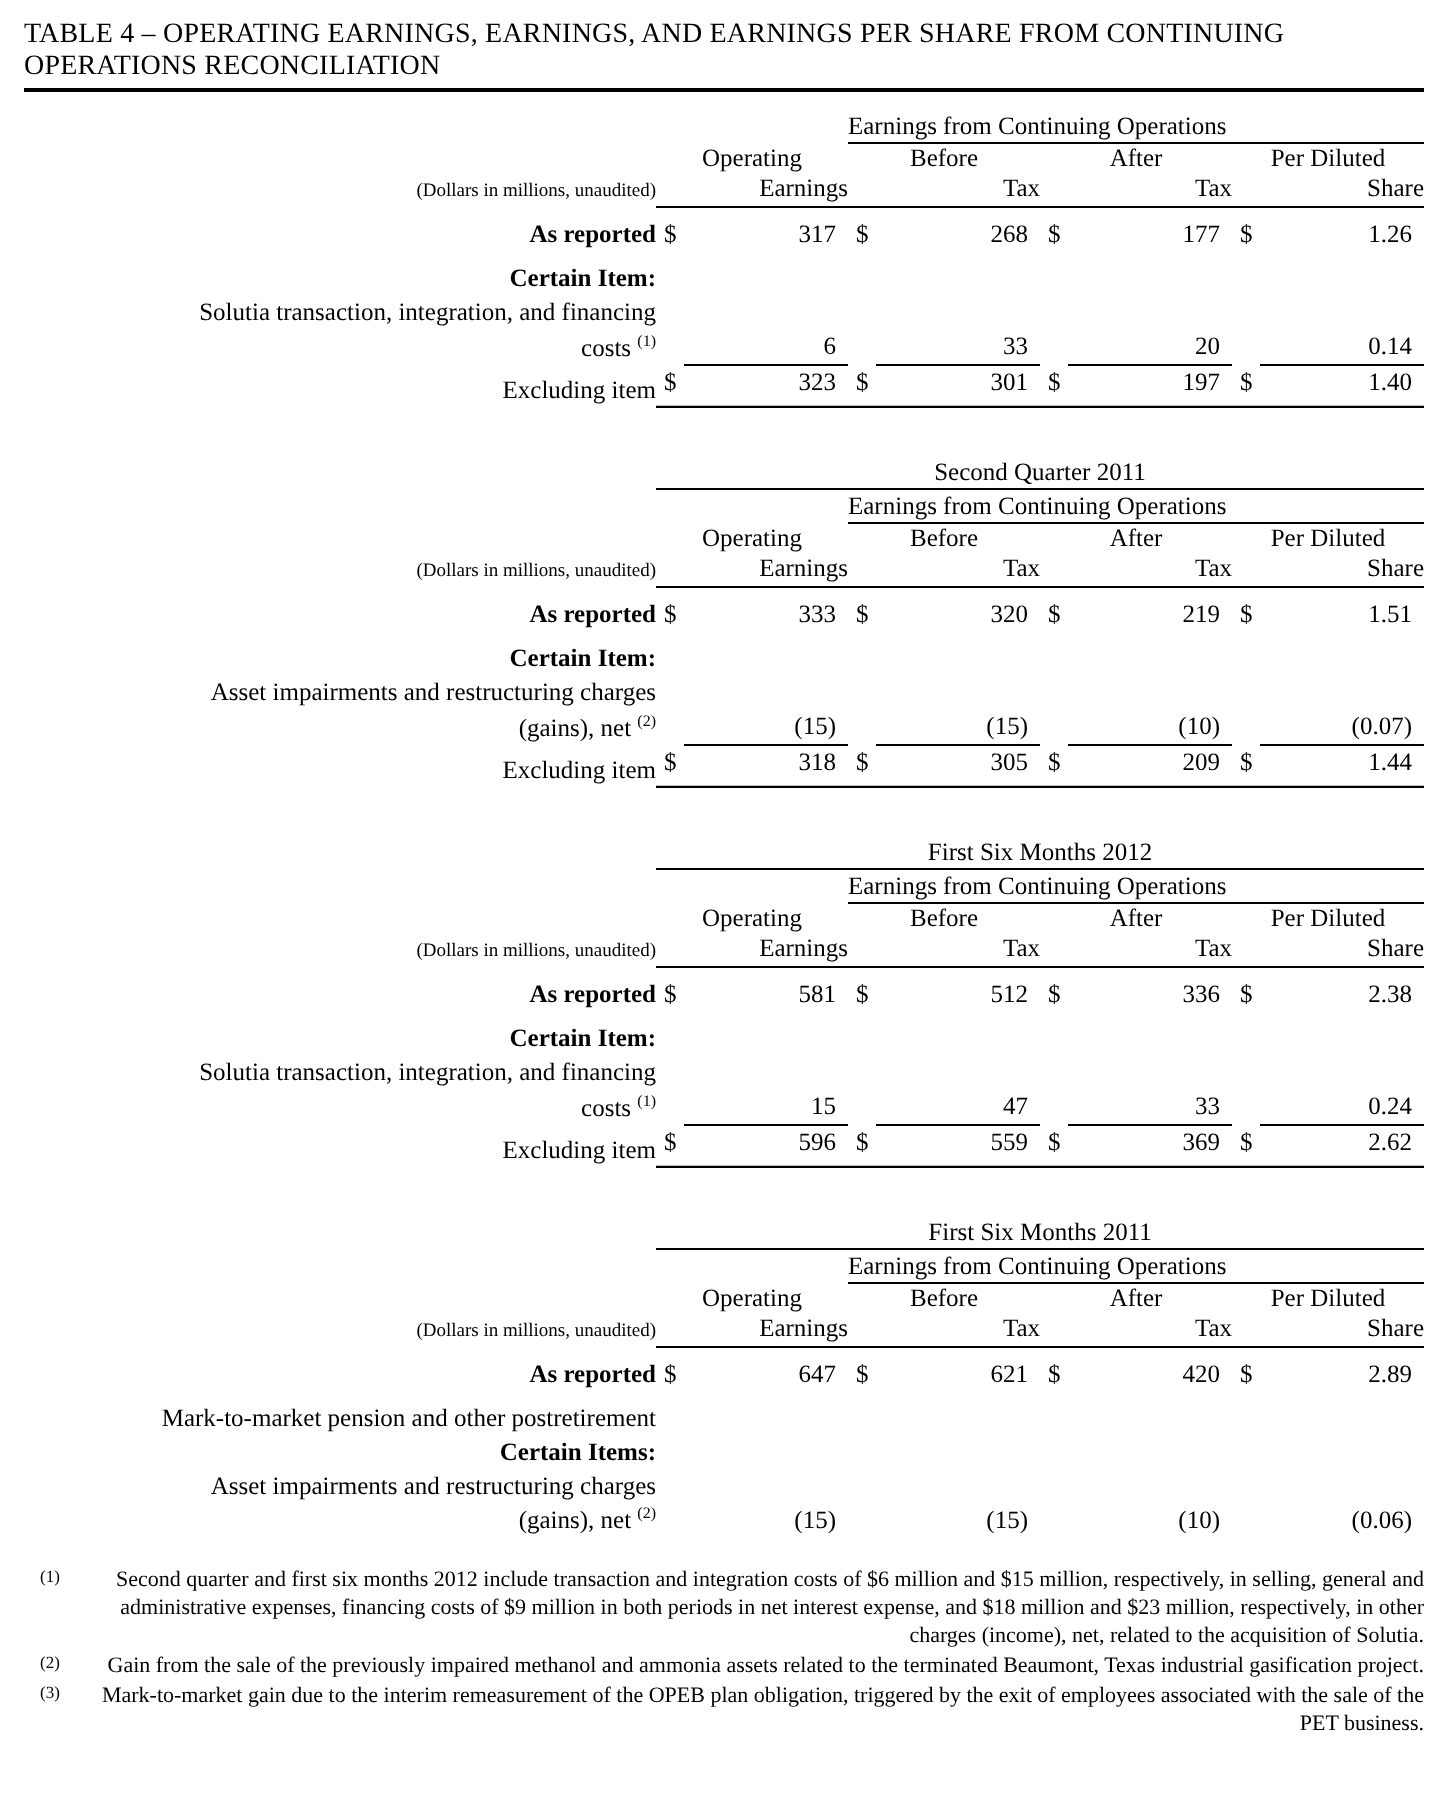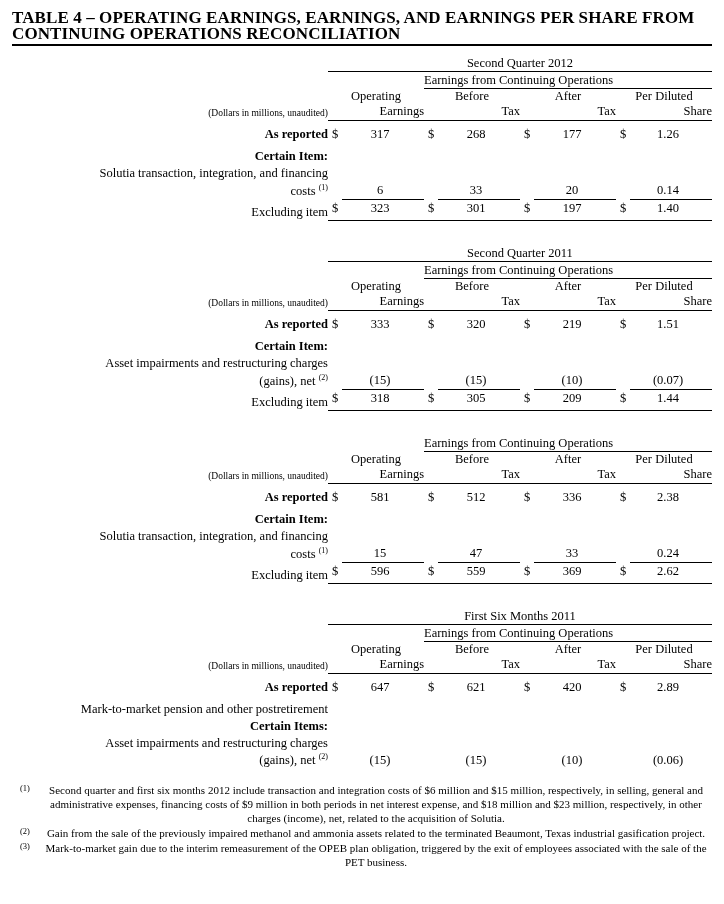--- a/index.html
+++ b/index.html
@@ -18,22 +18,22 @@
     position: relative;
   }
   .page {
     padding: 6px 12px 0 12px;
     box-sizing: border-box;
     width: 724px;
   }
 
   
   .doc-title {
-    font-weight: bold;
-    font-size: 17px;
+    font-weight: normal;
+    font-size: 14px;
     line-height: 15.5px;
     letter-spacing: 0.1px;
     margin: 4px 0 0 0;
   }
   .title-rule {
     border-bottom: 2.2px solid #000;
     margin-top: 3px;
     width: 700px;
   }
 
@@ -63,21 +63,21 @@
   .lbl.bold { font-weight: bold; }
   .ind1 { padding-left: 18px !important; }
   .ind2 { padding-left: 46px !important; }
 
   .dol {
     text-align: left;
     padding-left: 4px !important;
     line-height: 17px;
   }
   .num {
-    text-align: center;
+    text-align: right;
     padding-right: 6px !important;
     line-height: 17px;
     white-space: nowrap;
   }
 
   .spacer-row td { height: 9px; line-height: 9px; font-size: 1px; }
   .gap-row td { height: 24px; line-height: 24px; font-size: 1px; }
   .small-gap td { height: 5px; line-height: 5px; font-size: 1px; }
 
   
@@ -150,21 +150,21 @@
     flex: 0 0 28px;
     text-align: left;
     padding-left: 8px;
     box-sizing: border-box;
     font-size: 8.5px;
     vertical-align: super;
     line-height: 11px;
   }
   .note-body {
     flex: 1 1 auto;
-    text-align: center;
+    text-align: right;
   }
 </style>
 </head>
 <body>
 
 <div class="page">
 
   <div class="doc-title">TABLE 4 – OPERATING EARNINGS, EARNINGS, AND EARNINGS PER SHARE FROM CONTINUING OPERATIONS RECONCILIATION</div>
   <div class="title-rule"></div>
 
@@ -179,24 +179,20 @@
         <col class="c-num">
       <col class="c-dollar">
         <col class="c-num">
     </colgroup>
     <tbody id="table-body">
         <tr class="spacer-row">
           <td colspan="9"></td>
         </tr>
         <tr>
           <td></td>
-          <td class="grp-title" colspan="8">Second Quarter 2012</td>
-        </tr>
-        <tr>
-          <td></td>
           <td colspan="2"></td>
           <td class="grp-sub" colspan="6">Earnings from Continuing Operations</td>
         </tr>
         <tr>
           <td></td>
           <td class="colhead" colspan="2">Operating</td>
           <td class="colhead" colspan="2">Before</td>
           <td class="colhead" colspan="2">After</td>
           <td class="colhead" colspan="2">Per Diluted</td>
         </tr>
@@ -350,20 +346,24 @@
           <td class="num rule-top rule-dbl">318</td>
           <td class="dol rule-dbl-d">$</td>
           <td class="num rule-top rule-dbl">305</td>
           <td class="dol rule-dbl-d">$</td>
           <td class="num rule-top rule-dbl">209</td>
           <td class="dol rule-dbl-d">$</td>
           <td class="num rule-top rule-dbl">1.44</td>
         </tr>
         <tr class="gap-row">
           <td colspan="9"></td>
+        </tr>
+        <tr>
+          <td></td>
+          <td class="grp-title" colspan="8">First Six Months 2012</td>
         </tr>
         <tr>
           <td></td>
           <td colspan="2"></td>
           <td class="grp-sub" colspan="6">Earnings from Continuing Operations</td>
         </tr>
         <tr>
           <td></td>
           <td class="colhead" colspan="2">Operating</td>
           <td class="colhead" colspan="2">Before</td>

